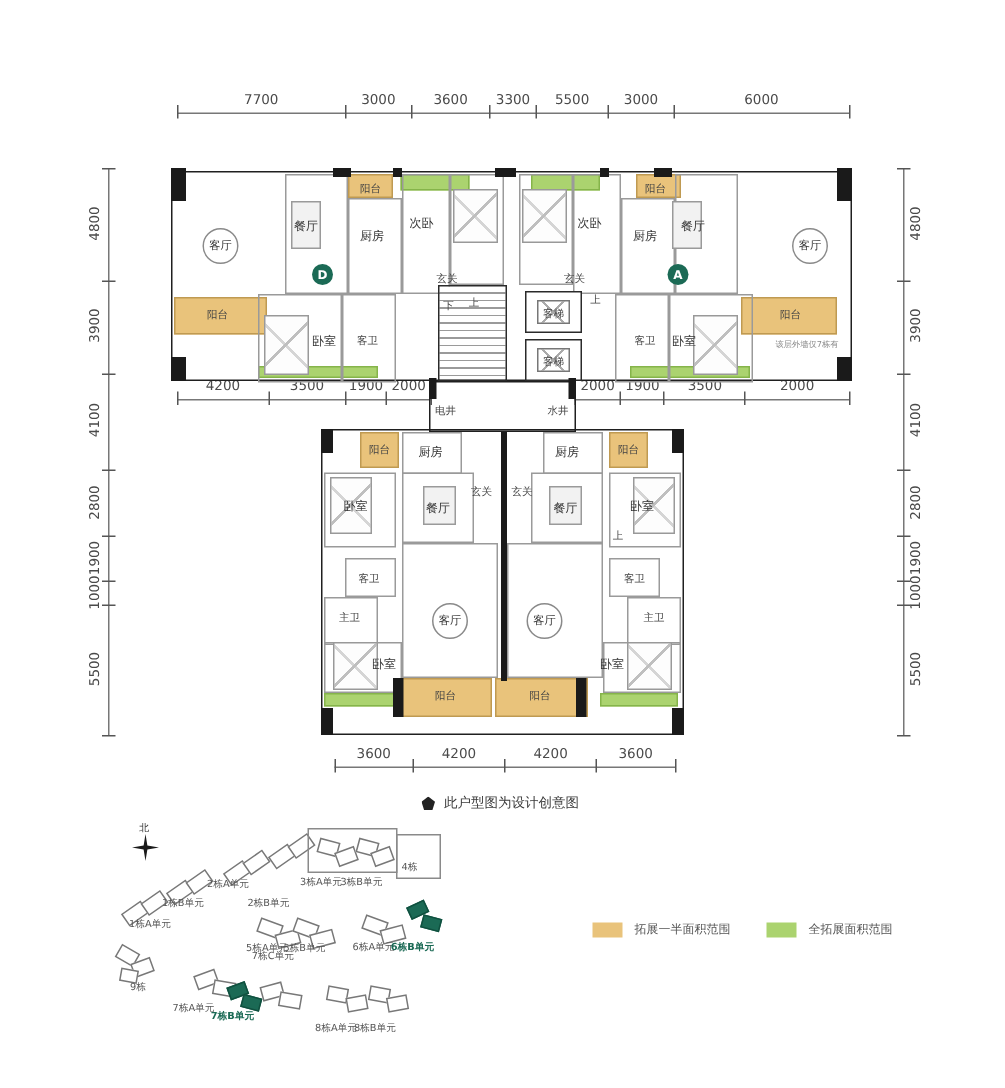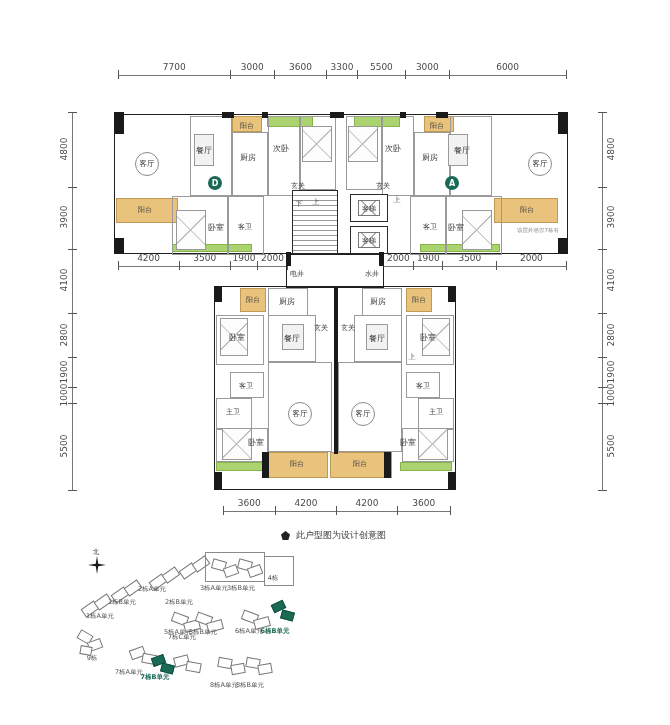--- a/index.html
+++ b/index.html
@@ -328,13 +328,23 @@
       <div class="abs site-lbl" style="left: 223px; top: 627px; width: 52px;">6栋A单元</div>
       <div class="abs site-lbl hl" style="left: 249px; top: 627px; width: 52px;">6栋B单元</div>
       <div class="abs site-lbl" style="left: 66px; top: 654px; width: 52px;">9栋</div>
       <div class="abs site-lbl" style="left: 103px; top: 668px; width: 52px;">7栋A单元</div>
       <div class="abs site-lbl hl" style="left: 129px; top: 673px; width: 52px;">7栋B单元</div>
       <div class="abs site-lbl" style="left: 156px; top: 633px; width: 52px;">7栋C单元</div>
       <div class="abs site-lbl" style="left: 198px; top: 681px; width: 52px;">8栋A单元</div>
       <div class="abs site-lbl" style="left: 224px; top: 681px; width: 52px;">8栋B单元</div>
     </div>
 
+  <div class="legend">
+    <div class="legend-item">
+      <span class="sw o"></span>
+      <span>拓展一半面积范围</span>
+    </div>
+    <div class="legend-item">
+      <span class="sw g"></span>
+      <span>全拓展面积范围</span>
+    </div>
+  </div>
 </div>
 
 </body></html>

